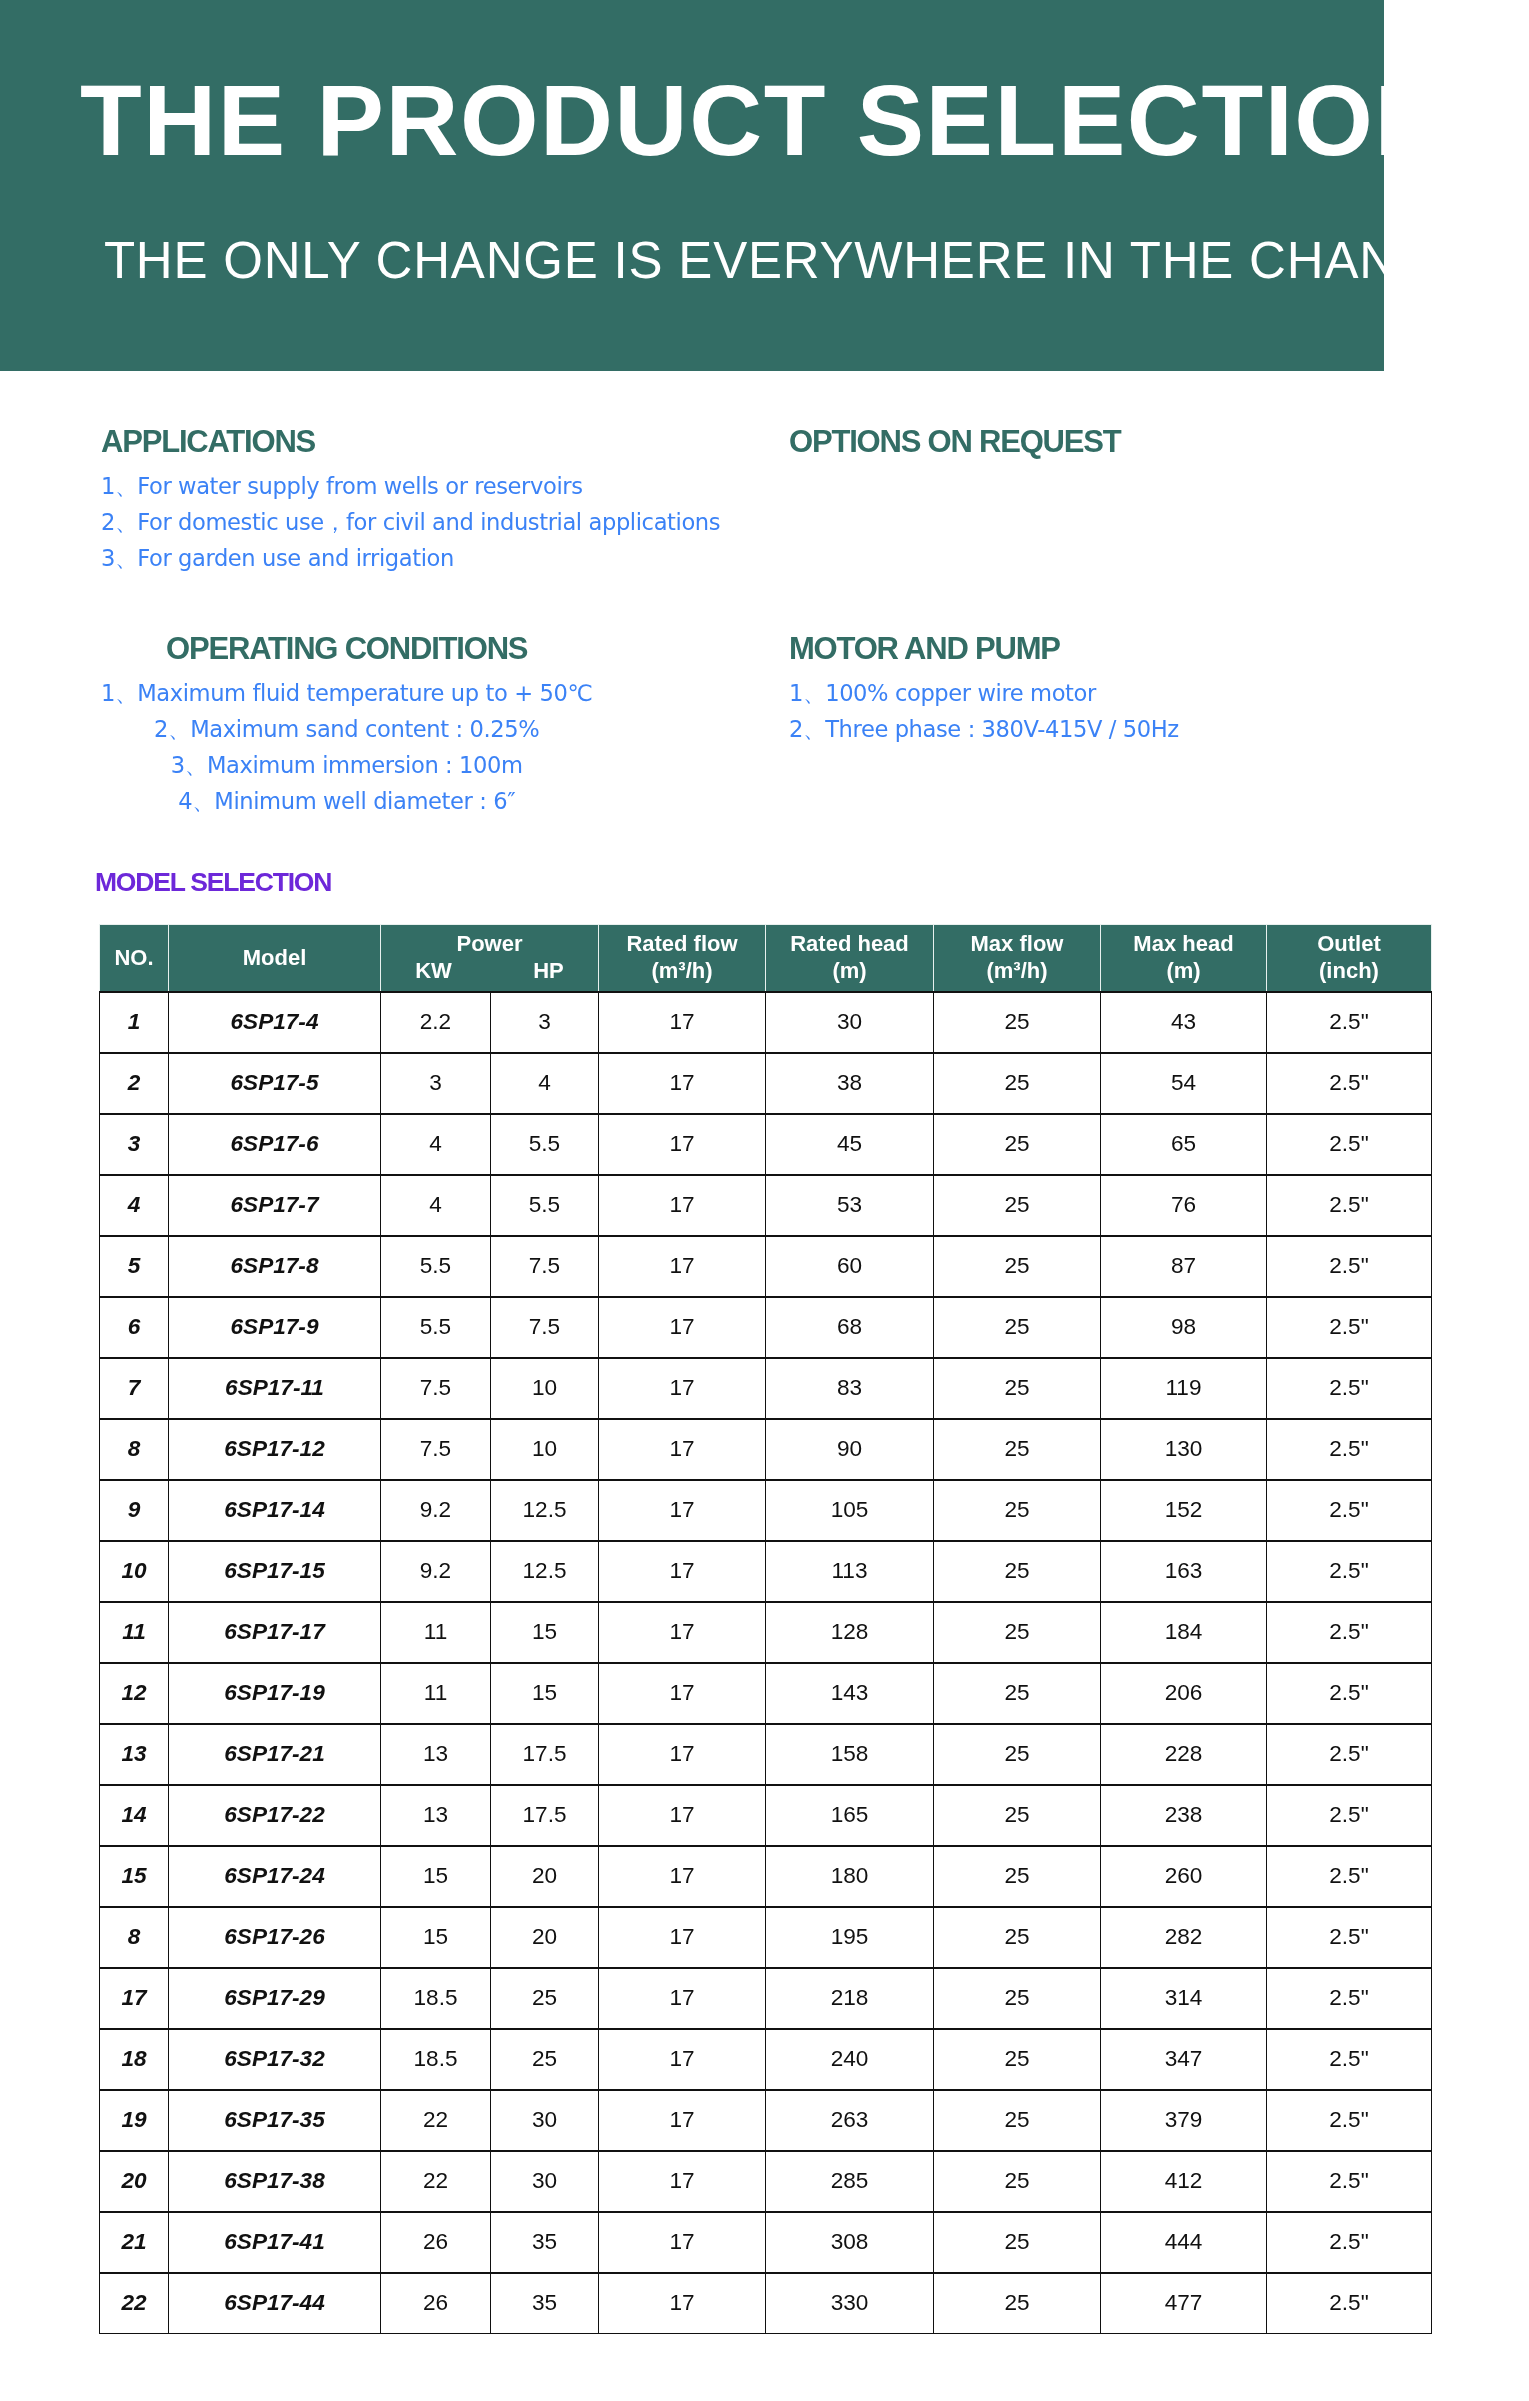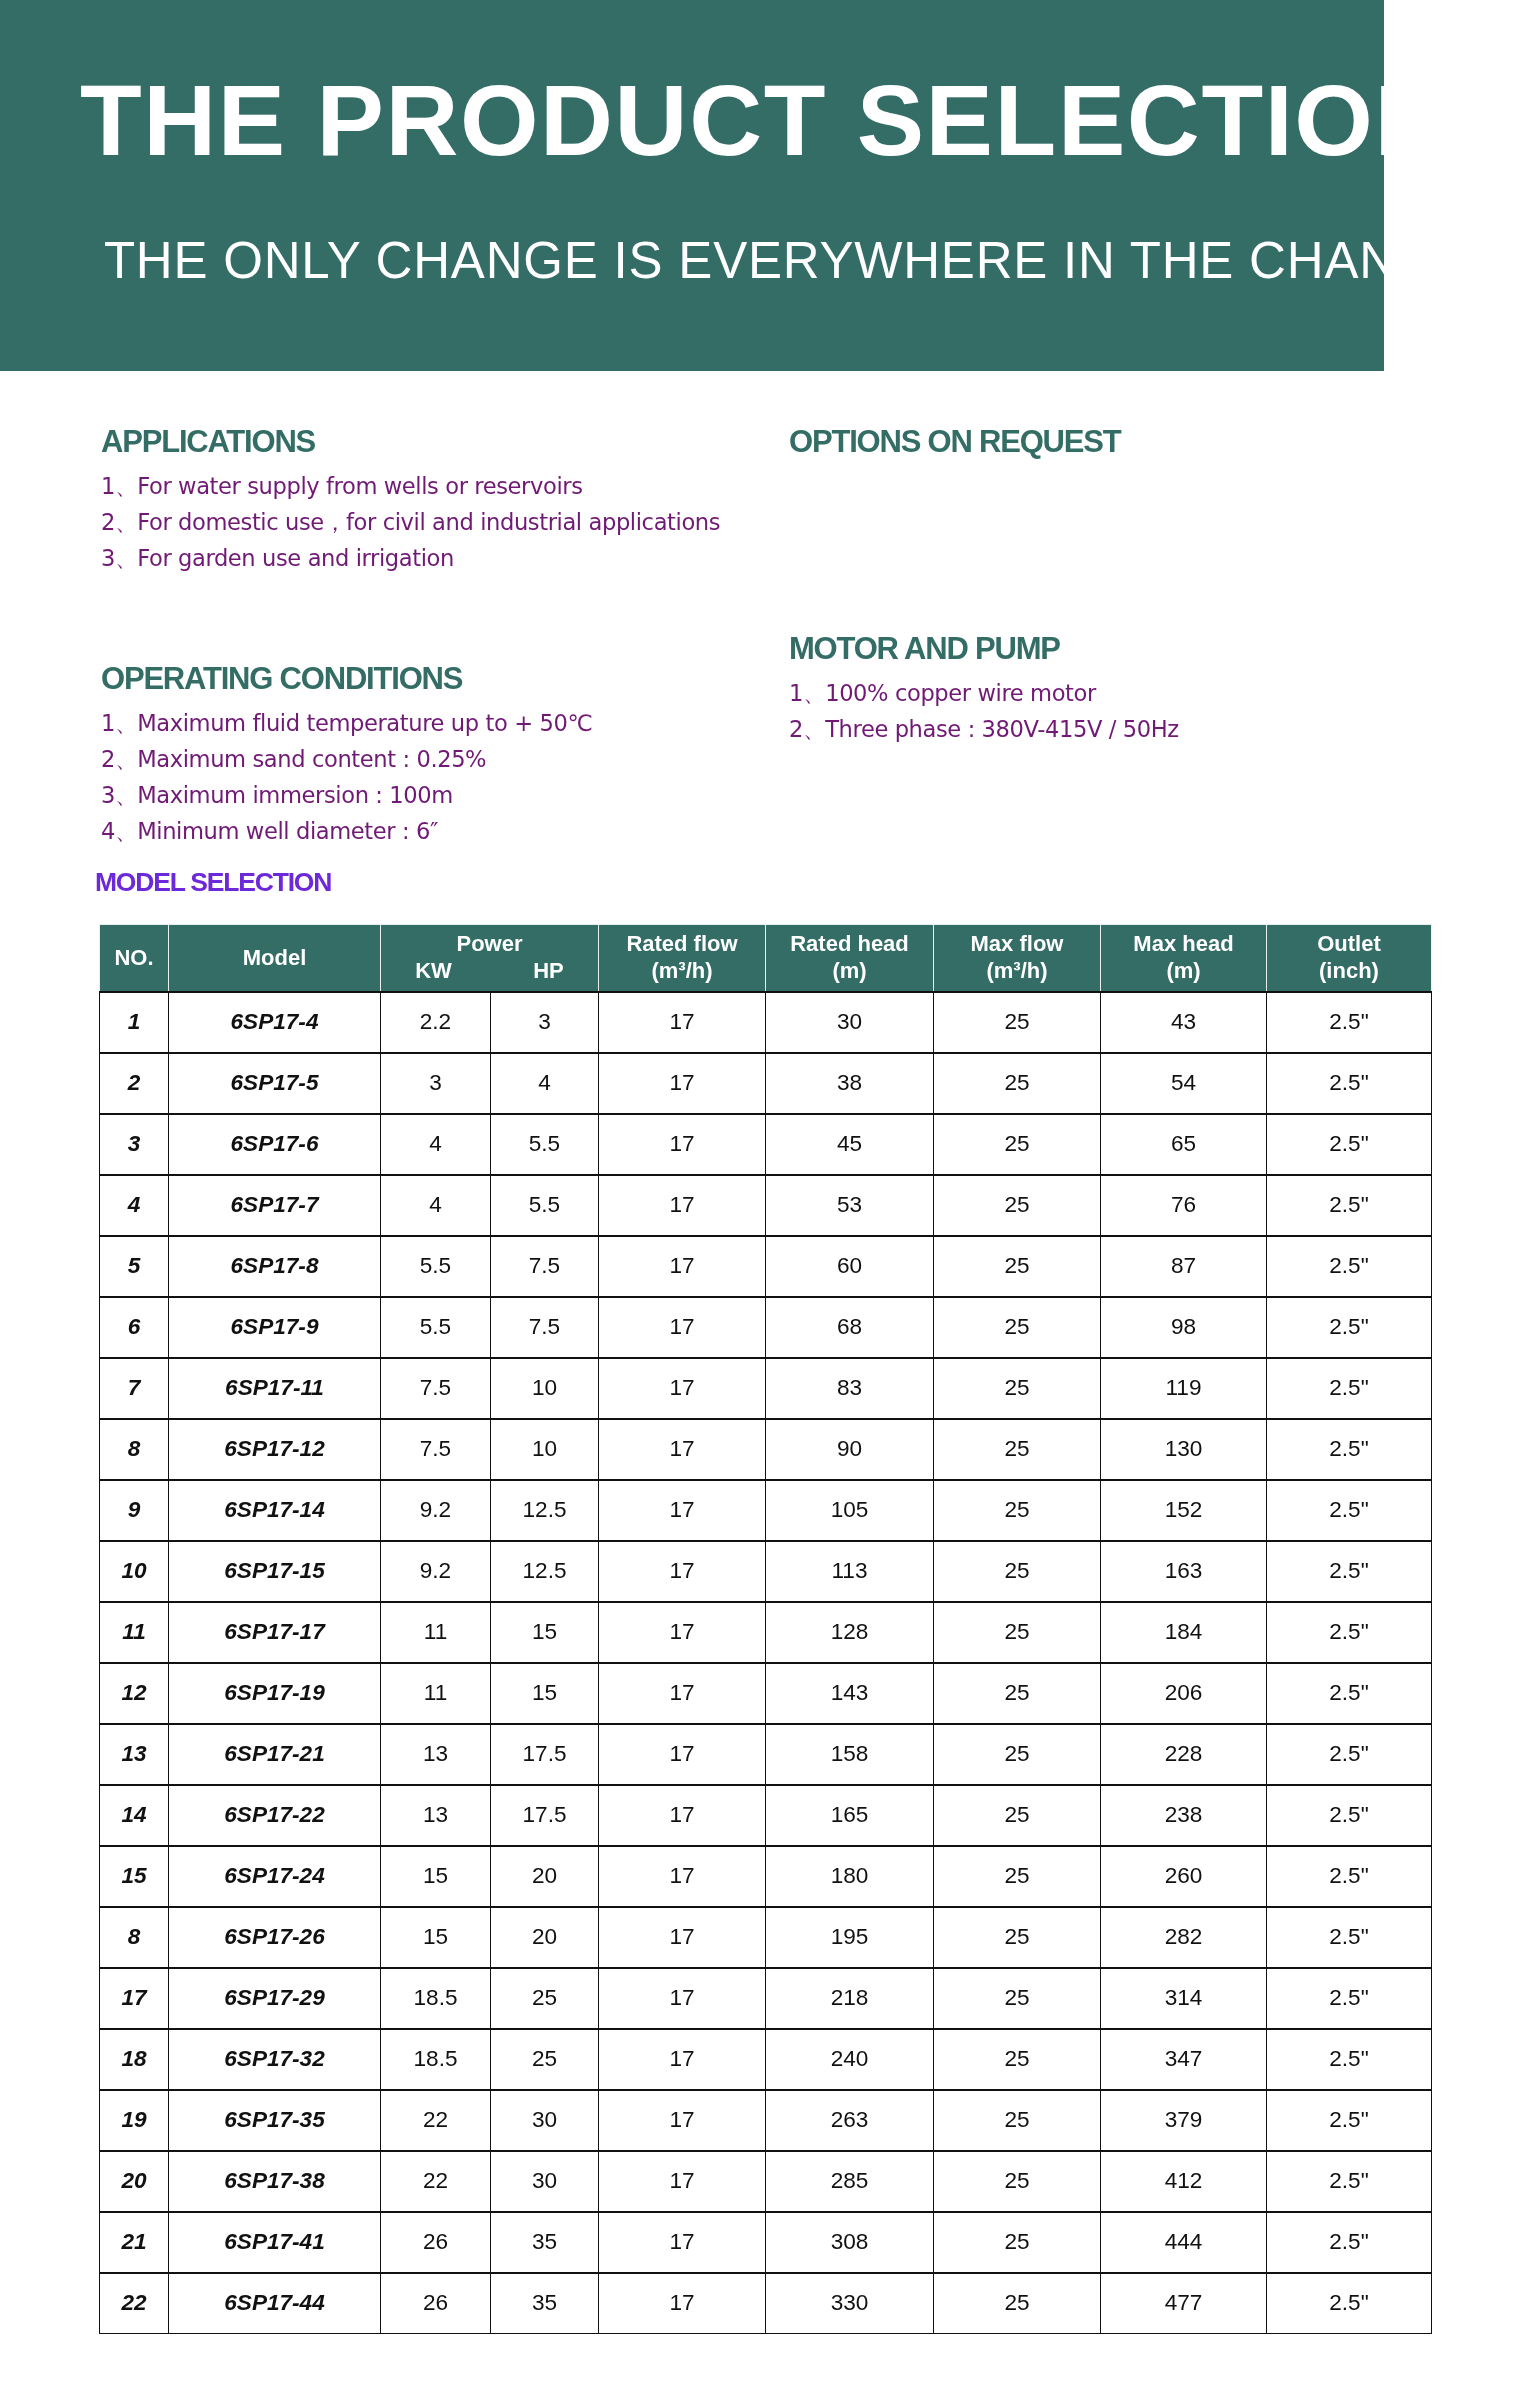--- a/index.html
+++ b/index.html
@@ -10,25 +10,25 @@
   .banner-title { position: absolute; left: 0; width: 1529px; top: 62px; text-align: center; color: #fff;
     font-family: "Liberation Sans", sans-serif; font-weight: bold; font-size: 101px; letter-spacing: 1.6px;
     transform: scaleX(1.0); line-height: 117px; }
   .banner-sub { position: absolute; left: 31px; width: 1529px; top: 230px; text-align: center; color: #fff;
     font-family: "Liberation Sans Narrow", "Liberation Sans", sans-serif; font-size: 51px; line-height: 62px; letter-spacing: 0.8px; }
 
   .section { position: absolute; }
   .section h2 { color: #336d65; font-family: "Liberation Sans", sans-serif; font-weight: bold; font-size: 31px;
     letter-spacing: -1.2px; line-height: 37px; margin-bottom: 7.8px; }
   .section ul { list-style: none; }
-  .section li { color: #701a75; font-family: "DejaVu Sans", sans-serif; font-size: 22.6px; line-height: 36px; letter-spacing: -0.4px; white-space: nowrap; }
+  .section li { color: #3b82f6; font-family: "DejaVu Sans", sans-serif; font-size: 22.6px; line-height: 36px; letter-spacing: -0.4px; white-space: nowrap; }
 
   #sec-applications { left: 101px; top: 423px; }
   #sec-options { left: 789px; top: 423px; }
-  #sec-operating { left: 101px; top: 660px; }
+  #sec-operating { left: 101px; top: 630px; text-align: center; }
   #sec-motor { left: 789px; top: 630px; }
 
   .model-title { position: absolute; left: 95px; top: 865px; color: #6d28d9; font-weight: bold; font-size: 26.5px;
     letter-spacing: -1.2px; line-height: 34px; }
 
   table.models { position: absolute; left: 99px; top: 924px; width: 1330px; border-collapse: collapse; table-layout: fixed; }
   table.models th { background: #336d65; color: #fff; font-weight: bold; font-size: 22px; line-height: 26.5px;
     border: 1.6px solid #e8f0ee; text-align: center; vertical-align: middle; padding: 0; }
   table.models thead tr.h1 th { height: 67px; }
   table.models th .sub { display: flex; justify-content: space-around; padding: 0 15.6px; gap: 44px; }

